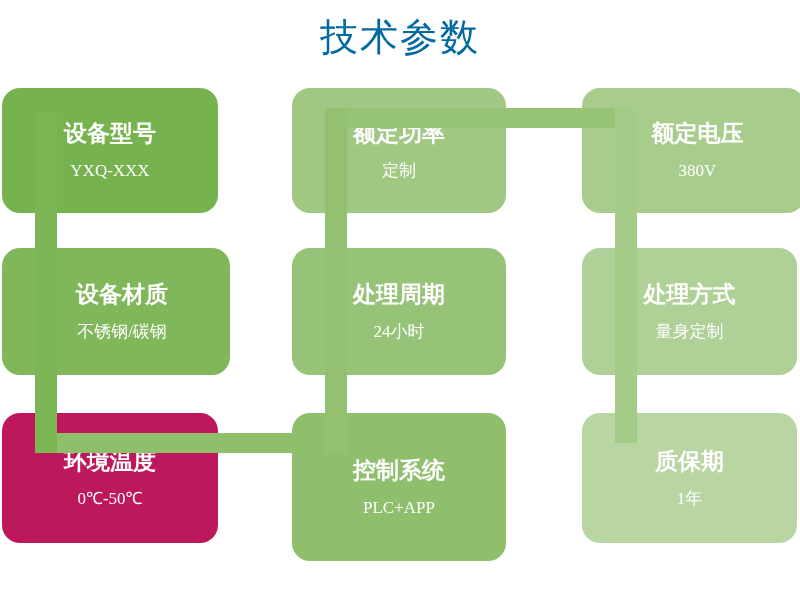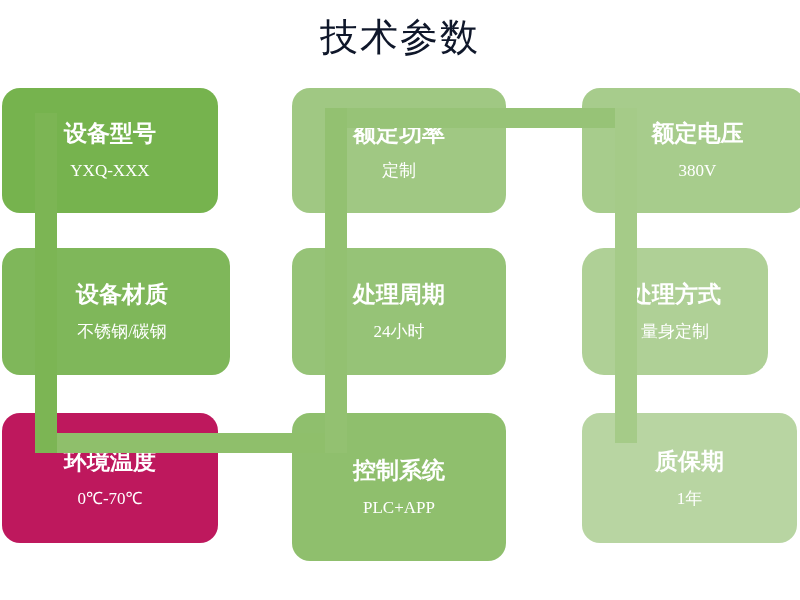--- a/index.html
+++ b/index.html
@@ -15,36 +15,36 @@
 
   .title {
     position: absolute;
     top: 12px;
     left: 0;
     width: 100%;
     text-align: center;
     font-size: 38px;
     font-weight: 400;
     letter-spacing: 2px;
-    color: #0f172a;
+    color: #0369a1;
     font-family: "Liberation Sans", sans-serif;
     z-index: 20;
   }
 
   .box {
     position: absolute;
     border-radius: 18px;
     z-index: 1;
   }
   .b1 { left: 2px;   top: 88px;  width: 216px; height: 125px; }
   .b2 { left: 292px; top: 88px;  width: 214px; height: 125px; }
   .b3 { left: 582px; top: 88px;  width: 215px; height: 125px; }
   .b4 { left: 2px;   top: 248px; width: 216px; height: 127px; padding-left: 12px; }
   .b5 { left: 292px; top: 248px; width: 214px; height: 127px; }
-  .b6 { left: 582px; top: 248px; width: 186px; height: 127px; border-radius: 22px; }
+  .b6 { left: 582px; top: 248px; width: 215px; height: 127px; }
   .b7 { left: 2px;   top: 413px; width: 216px; height: 130px; }
   .b8 { left: 292px; top: 413px; width: 214px; height: 148px; }
   .b9 { left: 582px; top: 413px; width: 215px; height: 130px; }
 
   .box-inner {
     position: relative;
     z-index: 10;
     height: 100%;
     display: flex;
     flex-direction: column;
@@ -124,21 +124,21 @@
   <div class="box b6" style="background-color: rgb(175, 208, 150);">
     <div class="box-inner">
       <div class="box-label">处理方式</div>
       <div class="box-value">量身定制</div>
     </div>
   </div>
 
   <div class="box b7" style="background-color: #be185d;">
     <div class="box-inner">
       <div class="box-label">环境温度</div>
-      <div class="box-value">0℃-70℃</div>
+      <div class="box-value">0℃-50℃</div>
     </div>
   </div>
   <div class="box b8" style="background-color: rgb(143, 191, 109);">
     <div class="box-inner">
       <div class="box-label">控制系统</div>
       <div class="box-value">PLC+APP</div>
     </div>
   </div>
   <div class="box b9" style="background-color: rgb(184, 213, 162);">
     <div class="box-inner">

